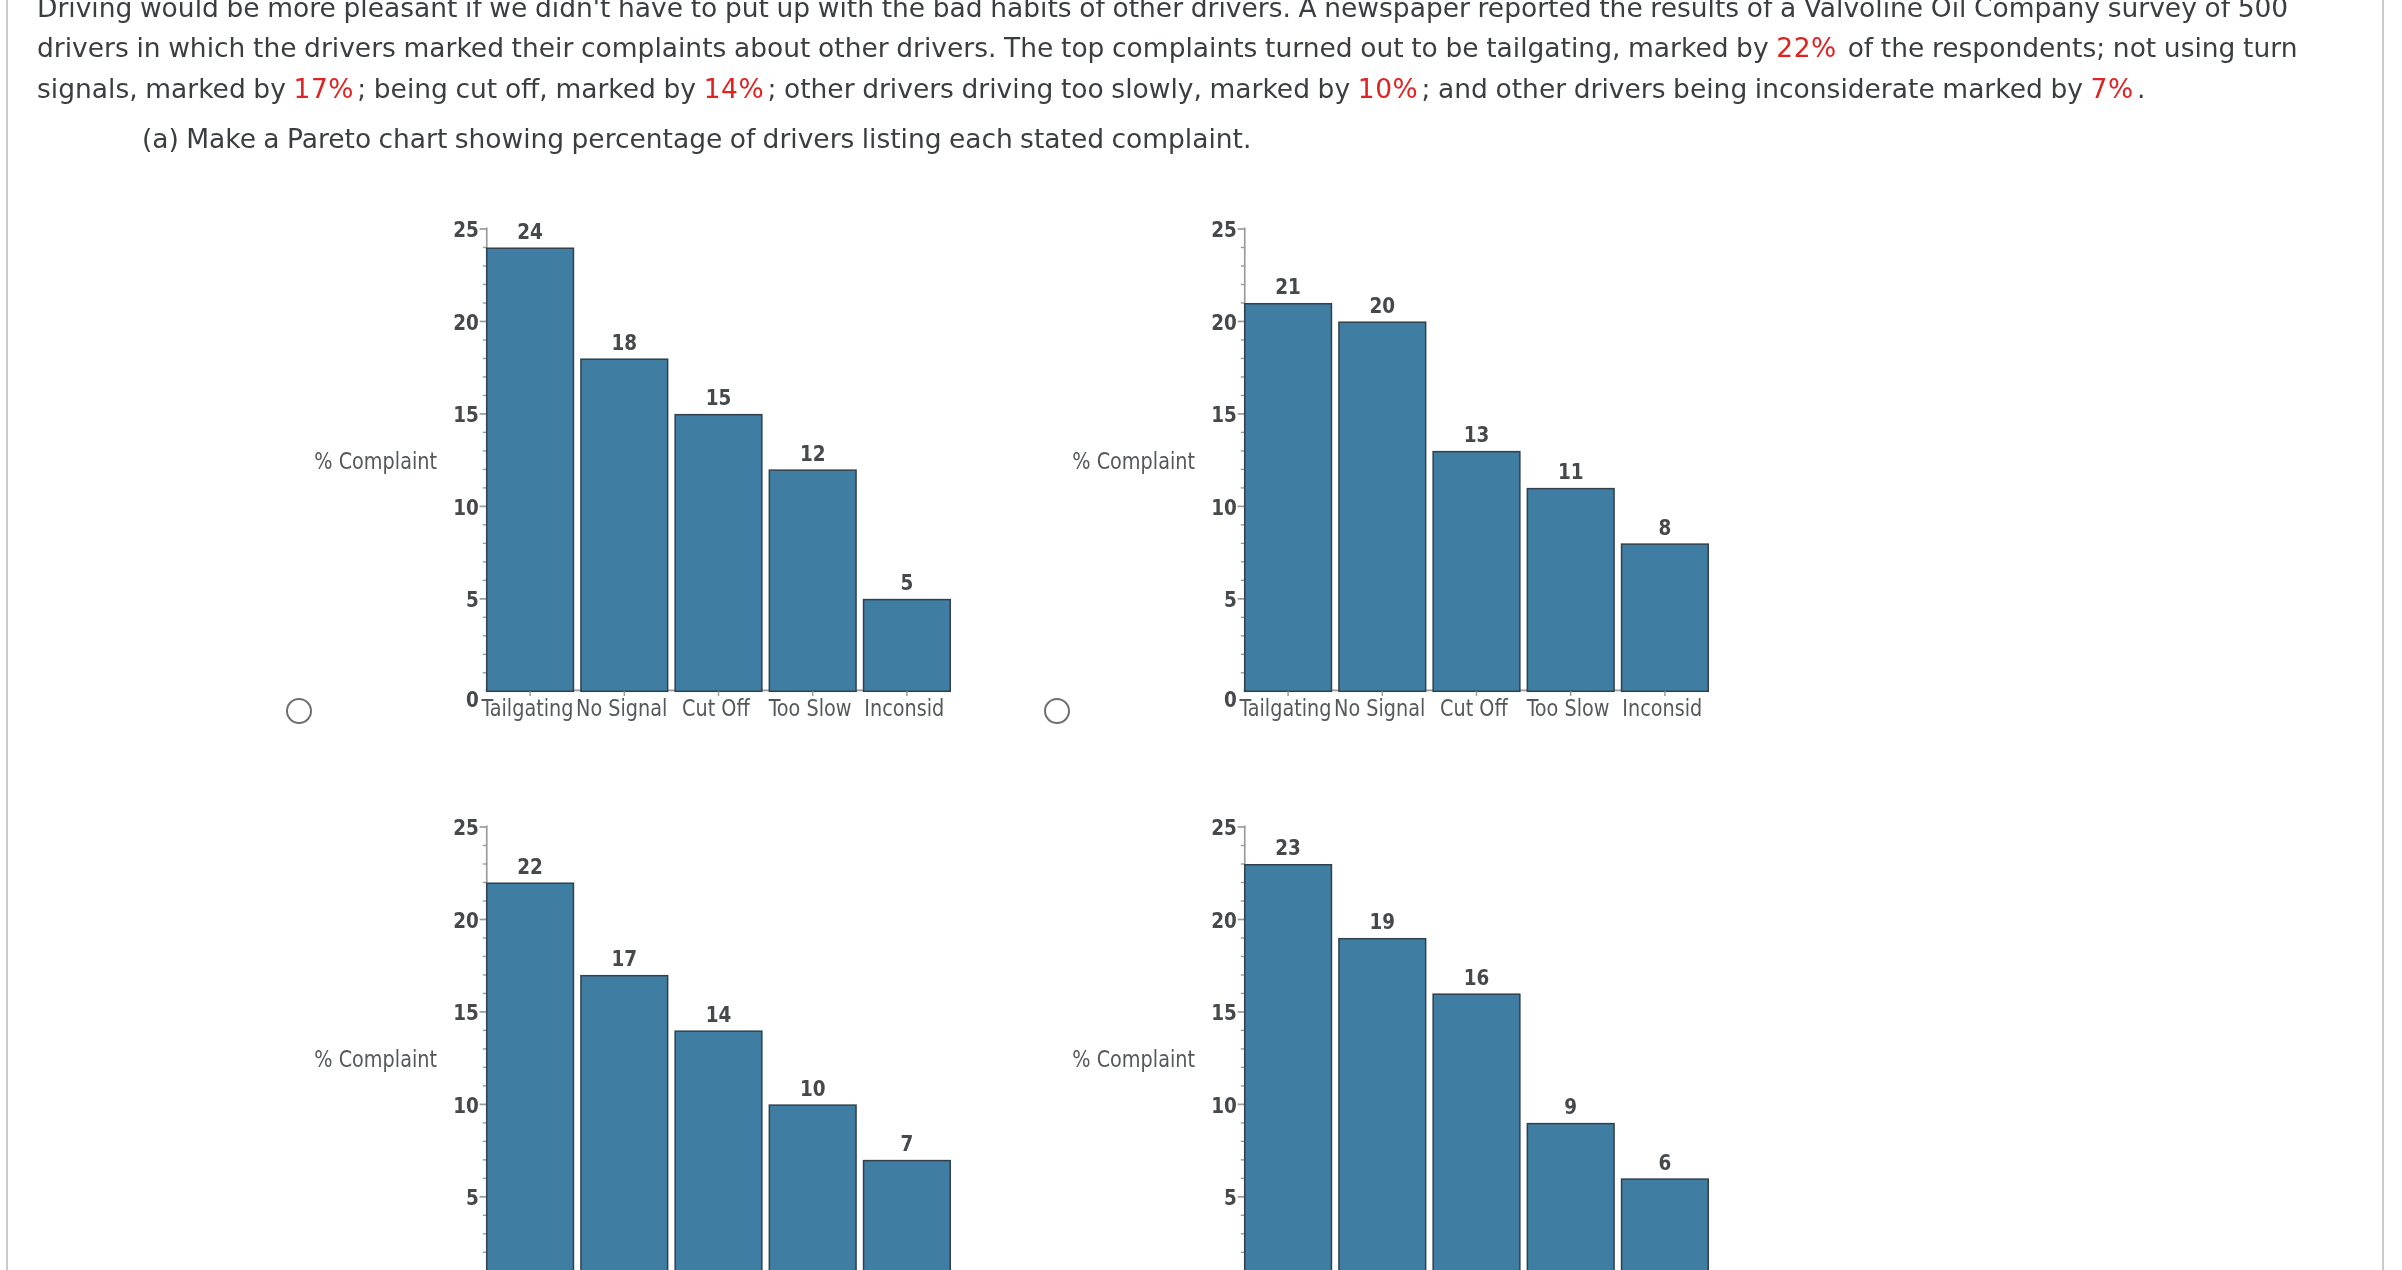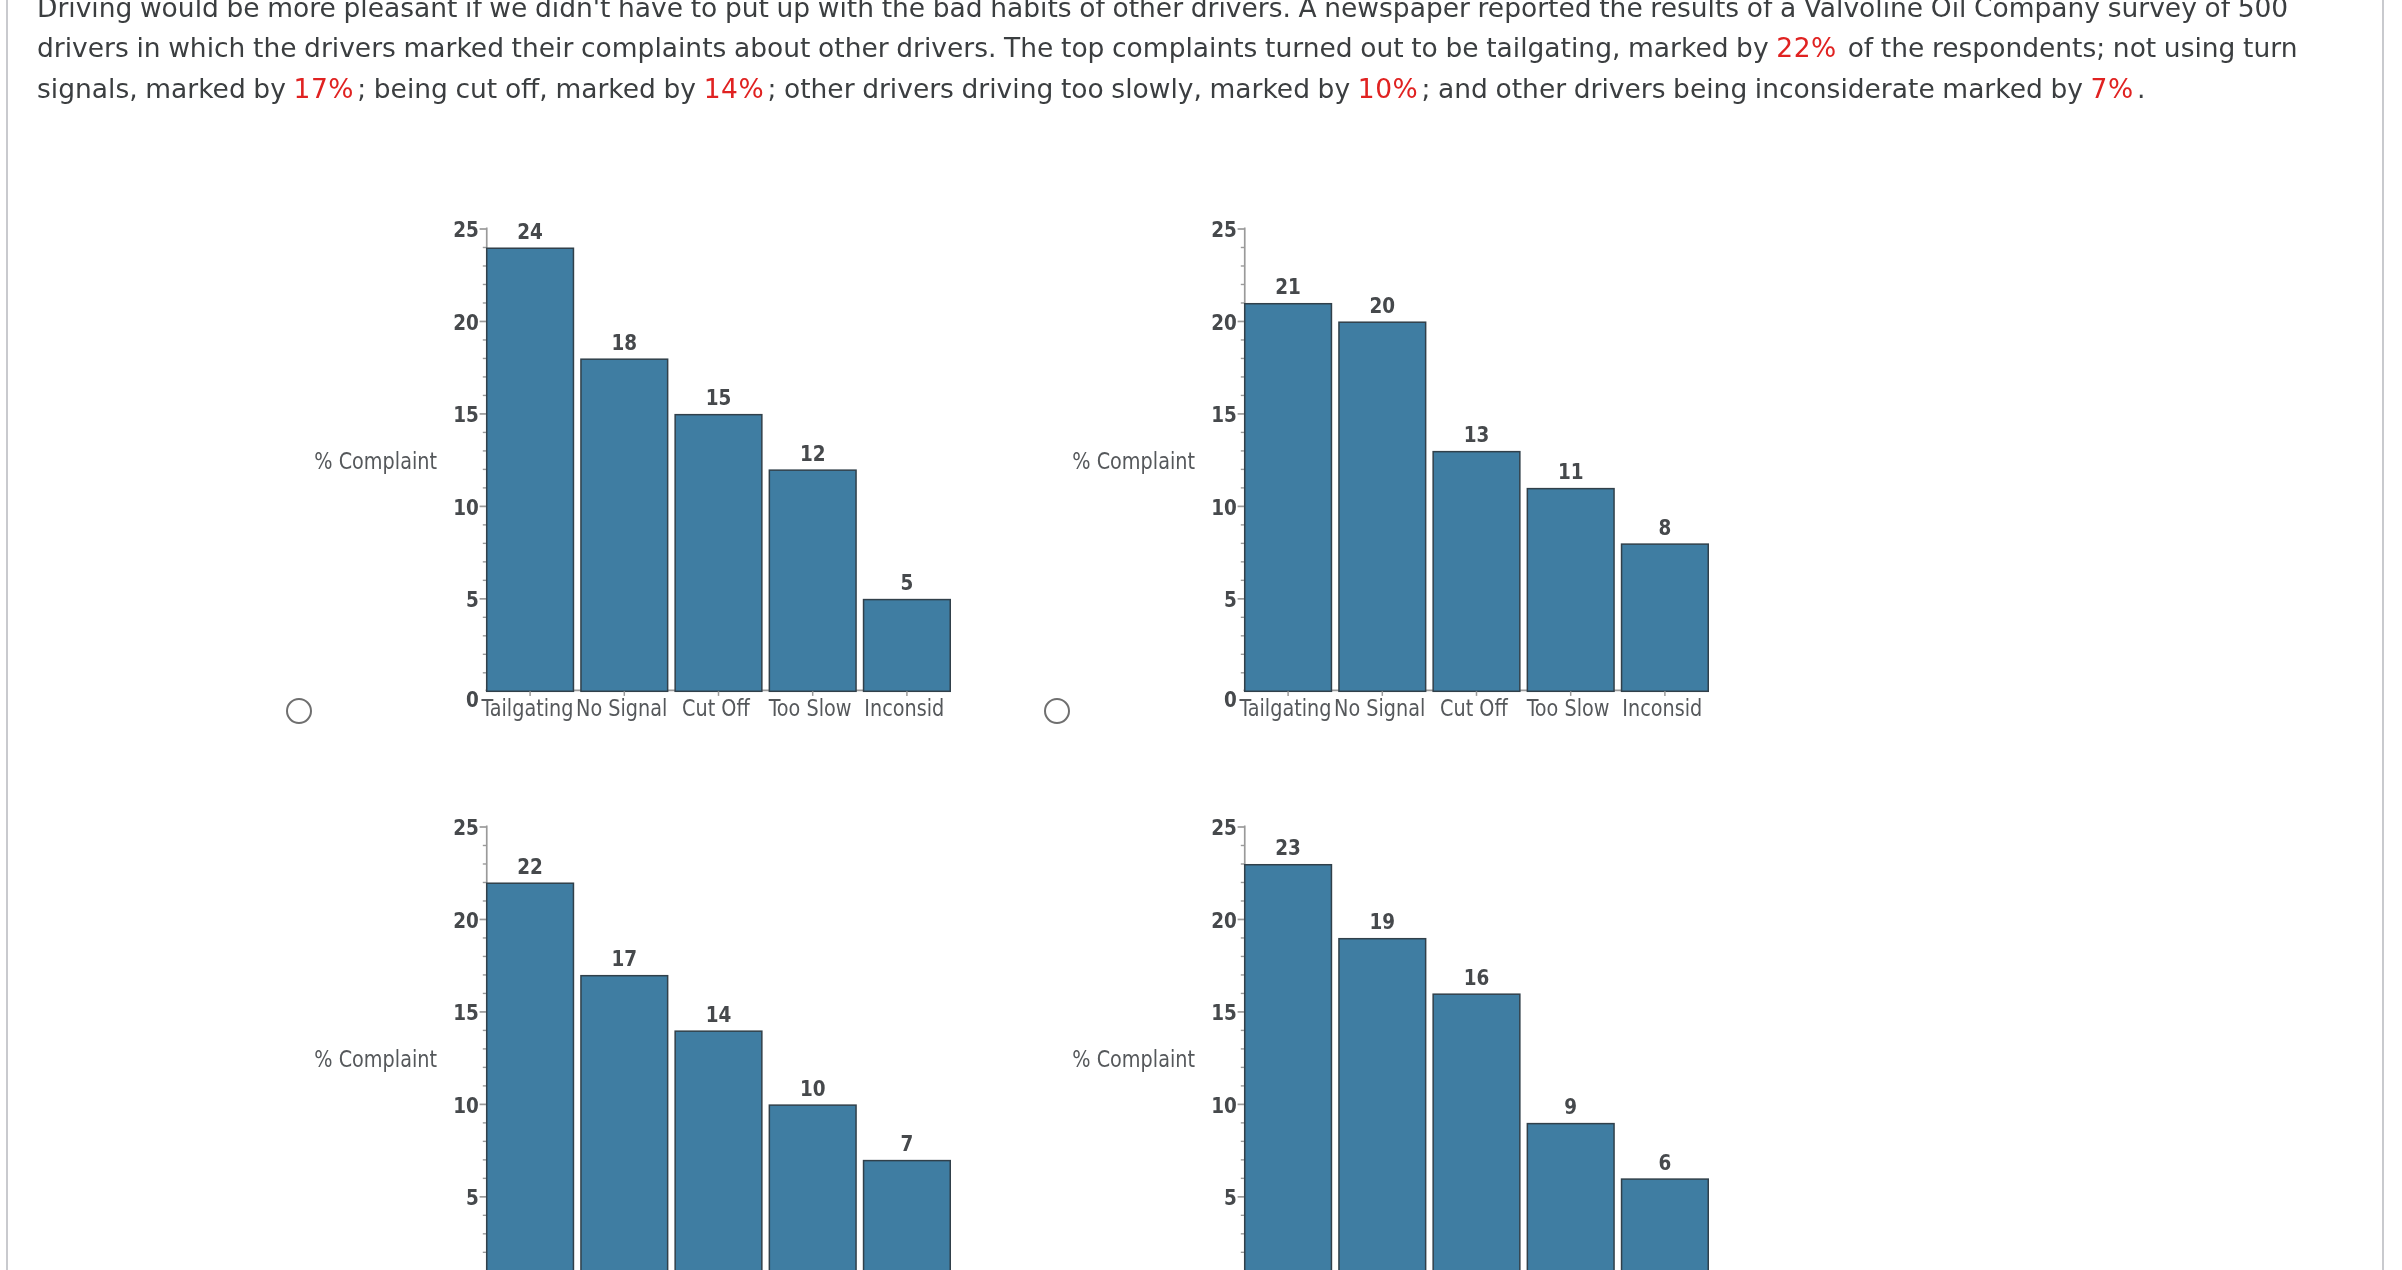--- a/index.html
+++ b/index.html
@@ -33,20 +33,21 @@
   text.axtitle{font-size:23px;fill:#55585b;}
 </style>
 </head>
 <body>
 
 <div id="root">
   <div class="rule left" style="background: rgb(201, 202, 206);"></div>
   <div class="rule right" style="background: rgb(201, 202, 206);"></div>
 
   <div class="qtext" id="qpara"><span>Driving would be more pleasant if we didn't have to put up with the bad habits of other drivers. A newspaper reported the results of a Valvoline Oil Company survey of 500 drivers in which the drivers marked their complaints about other drivers. The top complaints turned out to be tailgating, marked by </span><span class="pct" style="color: rgb(224, 34, 33);">22%</span><span> of the respondents; not using turn signals, marked by </span><span class="pct" style="color: rgb(224, 34, 33);">17%</span><span>; being cut off, marked by </span><span class="pct" style="color: rgb(224, 34, 33);">14%</span><span>; other drivers driving too slowly, marked by </span><span class="pct" style="color: rgb(224, 34, 33);">10%</span><span>; and other drivers being inconsiderate marked by </span><span class="pct" style="color: rgb(224, 34, 33);">7%</span><span>.</span></div>
+  <div class="parta">(a) Make a Pareto chart showing percentage of drivers listing each stated complaint.</div>
 
   <div id="charts">
       <div class="chart" style="left: 305.9px; top: 188.6px; width: 685px; height: 542.3px;">
         <svg width="685" height="542.3" viewBox="305.9 188.60000000000002 685 542.3" style="position:absolute;left:0;top:0;">
           <line x1="486.65" y1="227.00000000000003" x2="486.65" y2="690.9" stroke="#9a9a9a" stroke-width="1.7"></line>
           <line x1="485.4" y1="690.05" x2="950.9" y2="690.05" stroke="#9a9a9a" stroke-width="1.7"></line>
           <line x1="482.7" y1="672.408" x2="486.5" y2="672.408" stroke="#9a9a9a" stroke-width="1.4"></line>
           <line x1="482.7" y1="653.9159999999999" x2="486.5" y2="653.9159999999999" stroke="#9a9a9a" stroke-width="1.4"></line>
           <line x1="482.7" y1="635.424" x2="486.5" y2="635.424" stroke="#9a9a9a" stroke-width="1.4"></line>
           <line x1="482.7" y1="616.932" x2="486.5" y2="616.932" stroke="#9a9a9a" stroke-width="1.4"></line>

